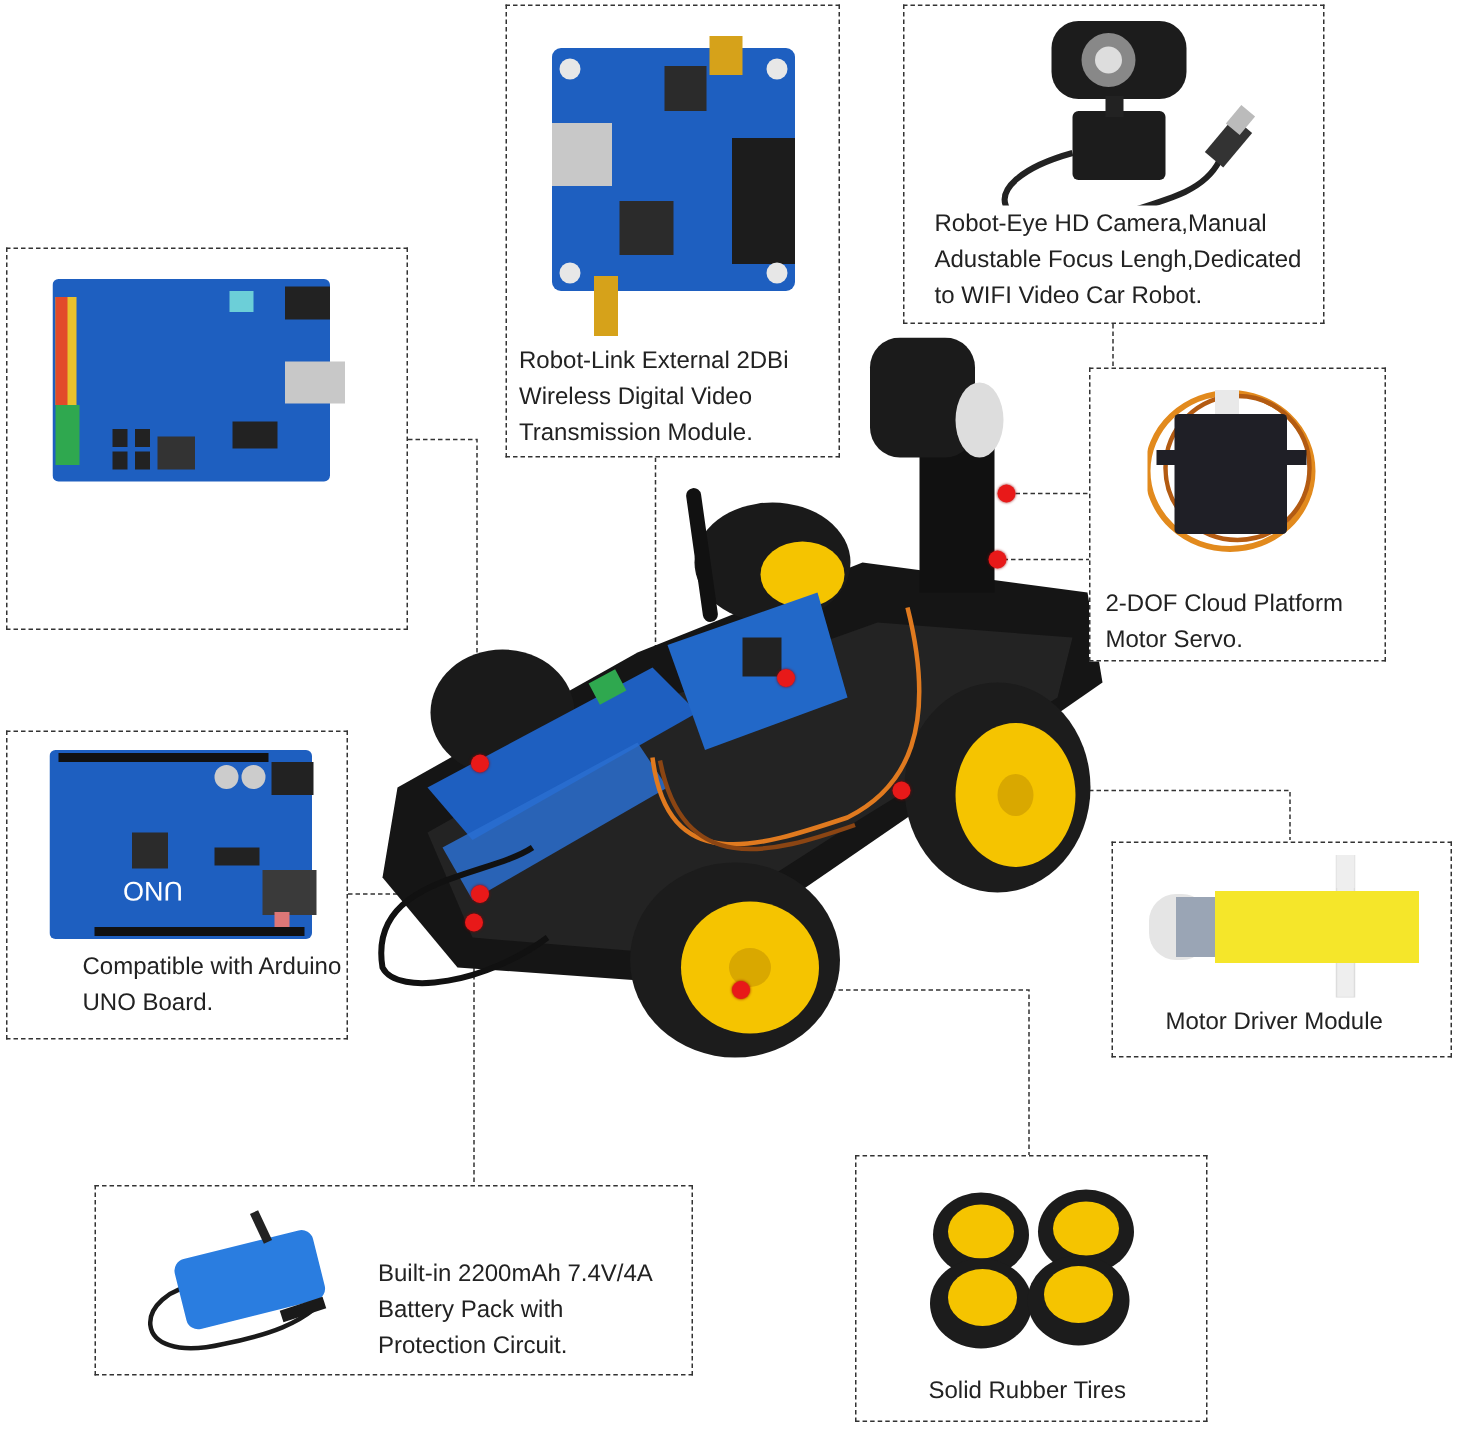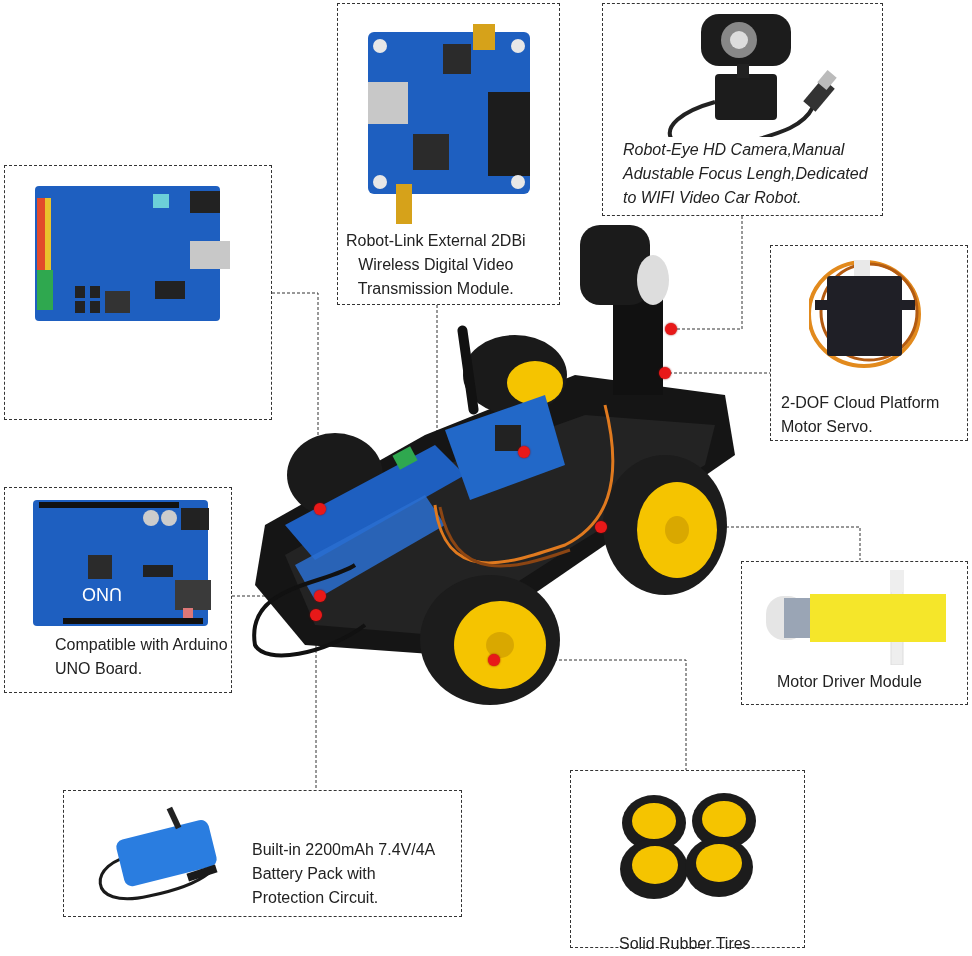--- a/index.html
+++ b/index.html
@@ -81,21 +81,21 @@
       <g fill="#222">
           <rect x="40" y="100" width="10" height="12"></rect>
           <rect x="55" y="100" width="10" height="12"></rect>
           <rect x="40" y="115" width="10" height="12"></rect>
           <rect x="55" y="115" width="10" height="12"></rect>
         </g>
     </svg>
   </div>
 </div>
 
-<div class="callout" style="left:337px; top:3px; width:223px; height:302px;text-align:center;">
+<div class="callout" style="left:337px; top:3px; width:223px; height:302px;">
   <div class="art" style="left:30px; top:20px;">
     <svg width="165" height="200" viewBox="0 0 165 200">
       <rect x="0" y="8" width="162" height="162" rx="6" fill="#1e5fc0"></rect>
       <rect x="0" y="58" width="40" height="42" fill="#c8c8c8"></rect>
       <rect x="105" y="0" width="22" height="26" fill="#d6a21a"></rect>
       <rect x="120" y="68" width="42" height="84" fill="#1c1c1c"></rect>
       <rect x="45" y="110" width="36" height="36" fill="#2b2b2b"></rect>
       <rect x="75" y="20" width="28" height="30" fill="#2b2b2b"></rect>
       <rect x="28" y="160" width="16" height="40" fill="#d6a21a"></rect>
       <circle cx="12" cy="22" r="7" fill="#e7e7e7"></circle>
@@ -115,26 +115,26 @@
       <rect x="48" y="2" width="90" height="52" rx="18" fill="#1c1c1c"></rect>
       <circle cx="86" cy="28" r="18" fill="#888"></circle>
         <circle cx="86" cy="28" r="9" fill="#ddd"></circle>
       <rect x="62" y="62" width="62" height="46" rx="4" fill="#1c1c1c"></rect>
       <rect x="84" y="52" width="12" height="14" fill="#222"></rect>
       <path d="M62,90 C-10,110 10,150 80,135 C130,120 150,115 160,95" stroke="#222" stroke-width="4" fill="none"></path>
       <rect x="158" y="68" width="16" height="30" fill="#333" transform="rotate(40 166 83)"></rect>
       <rect x="168" y="60" width="12" height="16" fill="#bbb" transform="rotate(40 174 68)"></rect>
     </svg>
   </div>
-  <div class="cap" style="left:20px; top:134px;font-style:italic;">Robot-Eye HD Camera,Manual
+  <div class="cap" style="left:20px; top:134px;">Robot-Eye HD Camera,Manual
 Adustable Focus Lengh,Dedicated
 to WIFI Video Car Robot.</div>
 </div>
 
-<div class="callout" style="left:770px; top:245px; width:198px; height:196px;">
+<div class="callout" style="left:726px; top:245px; width:198px; height:196px;">
   <div class="art" style="left:38px; top:10px;">
     <svg width="120" height="115" viewBox="0 0 120 115">
       <ellipse cx="55" cy="58" rx="55" ry="52" stroke="#e28a1d" stroke-width="4" fill="none"></ellipse>
       <ellipse cx="60" cy="56" rx="48" ry="48" stroke="#b35b12" stroke-width="3" fill="none"></ellipse>
       <rect x="18" y="20" width="75" height="80" rx="3" fill="#1f1f26"></rect>
       <rect x="6" y="44" width="100" height="10" fill="#1f1f26"></rect>
       <rect x="45" y="4" width="16" height="16" fill="#e9e9e9"></rect>
     </svg>
   </div>
   <div class="cap" style="left:10px; top:145px;">2-DOF Cloud Platform
@@ -197,21 +197,21 @@
           <ellipse cx="35" cy="30" rx="22" ry="18" fill="#f5c400"></ellipse>
         <ellipse cx="105" cy="30" rx="32" ry="28" fill="#1c1c1c"></ellipse>
           <ellipse cx="105" cy="28" rx="22" ry="18" fill="#f5c400"></ellipse>
         <ellipse cx="35" cy="78" rx="34" ry="30" fill="#1c1c1c"></ellipse>
           <ellipse cx="36" cy="74" rx="23" ry="19" fill="#f5c400"></ellipse>
         <ellipse cx="100" cy="76" rx="34" ry="30" fill="#1c1c1c"></ellipse>
           <ellipse cx="100" cy="72" rx="23" ry="19" fill="#f5c400"></ellipse>
       </g>
     </svg>
   </div>
-  <div class="cap" style="left:48px; top:145px;margin-top:16px;">Solid Rubber Tires</div>
+  <div class="cap" style="left:48px; top:145px;">Solid Rubber Tires</div>
 </div>
 
 <div class="dot" style="left:320px; top:509px;"></div>
 <div class="dot" style="left:524px; top:452px;"></div>
 <div class="dot" style="left:671px; top:329px;"></div>
 <div class="dot" style="left:665px; top:373px;"></div>
 <div class="dot" style="left:601px; top:527px;"></div>
 <div class="dot" style="left:320px; top:596px;"></div>
 <div class="dot" style="left:316px; top:615px;"></div>
 <div class="dot" style="left:494px; top:660px;"></div>

